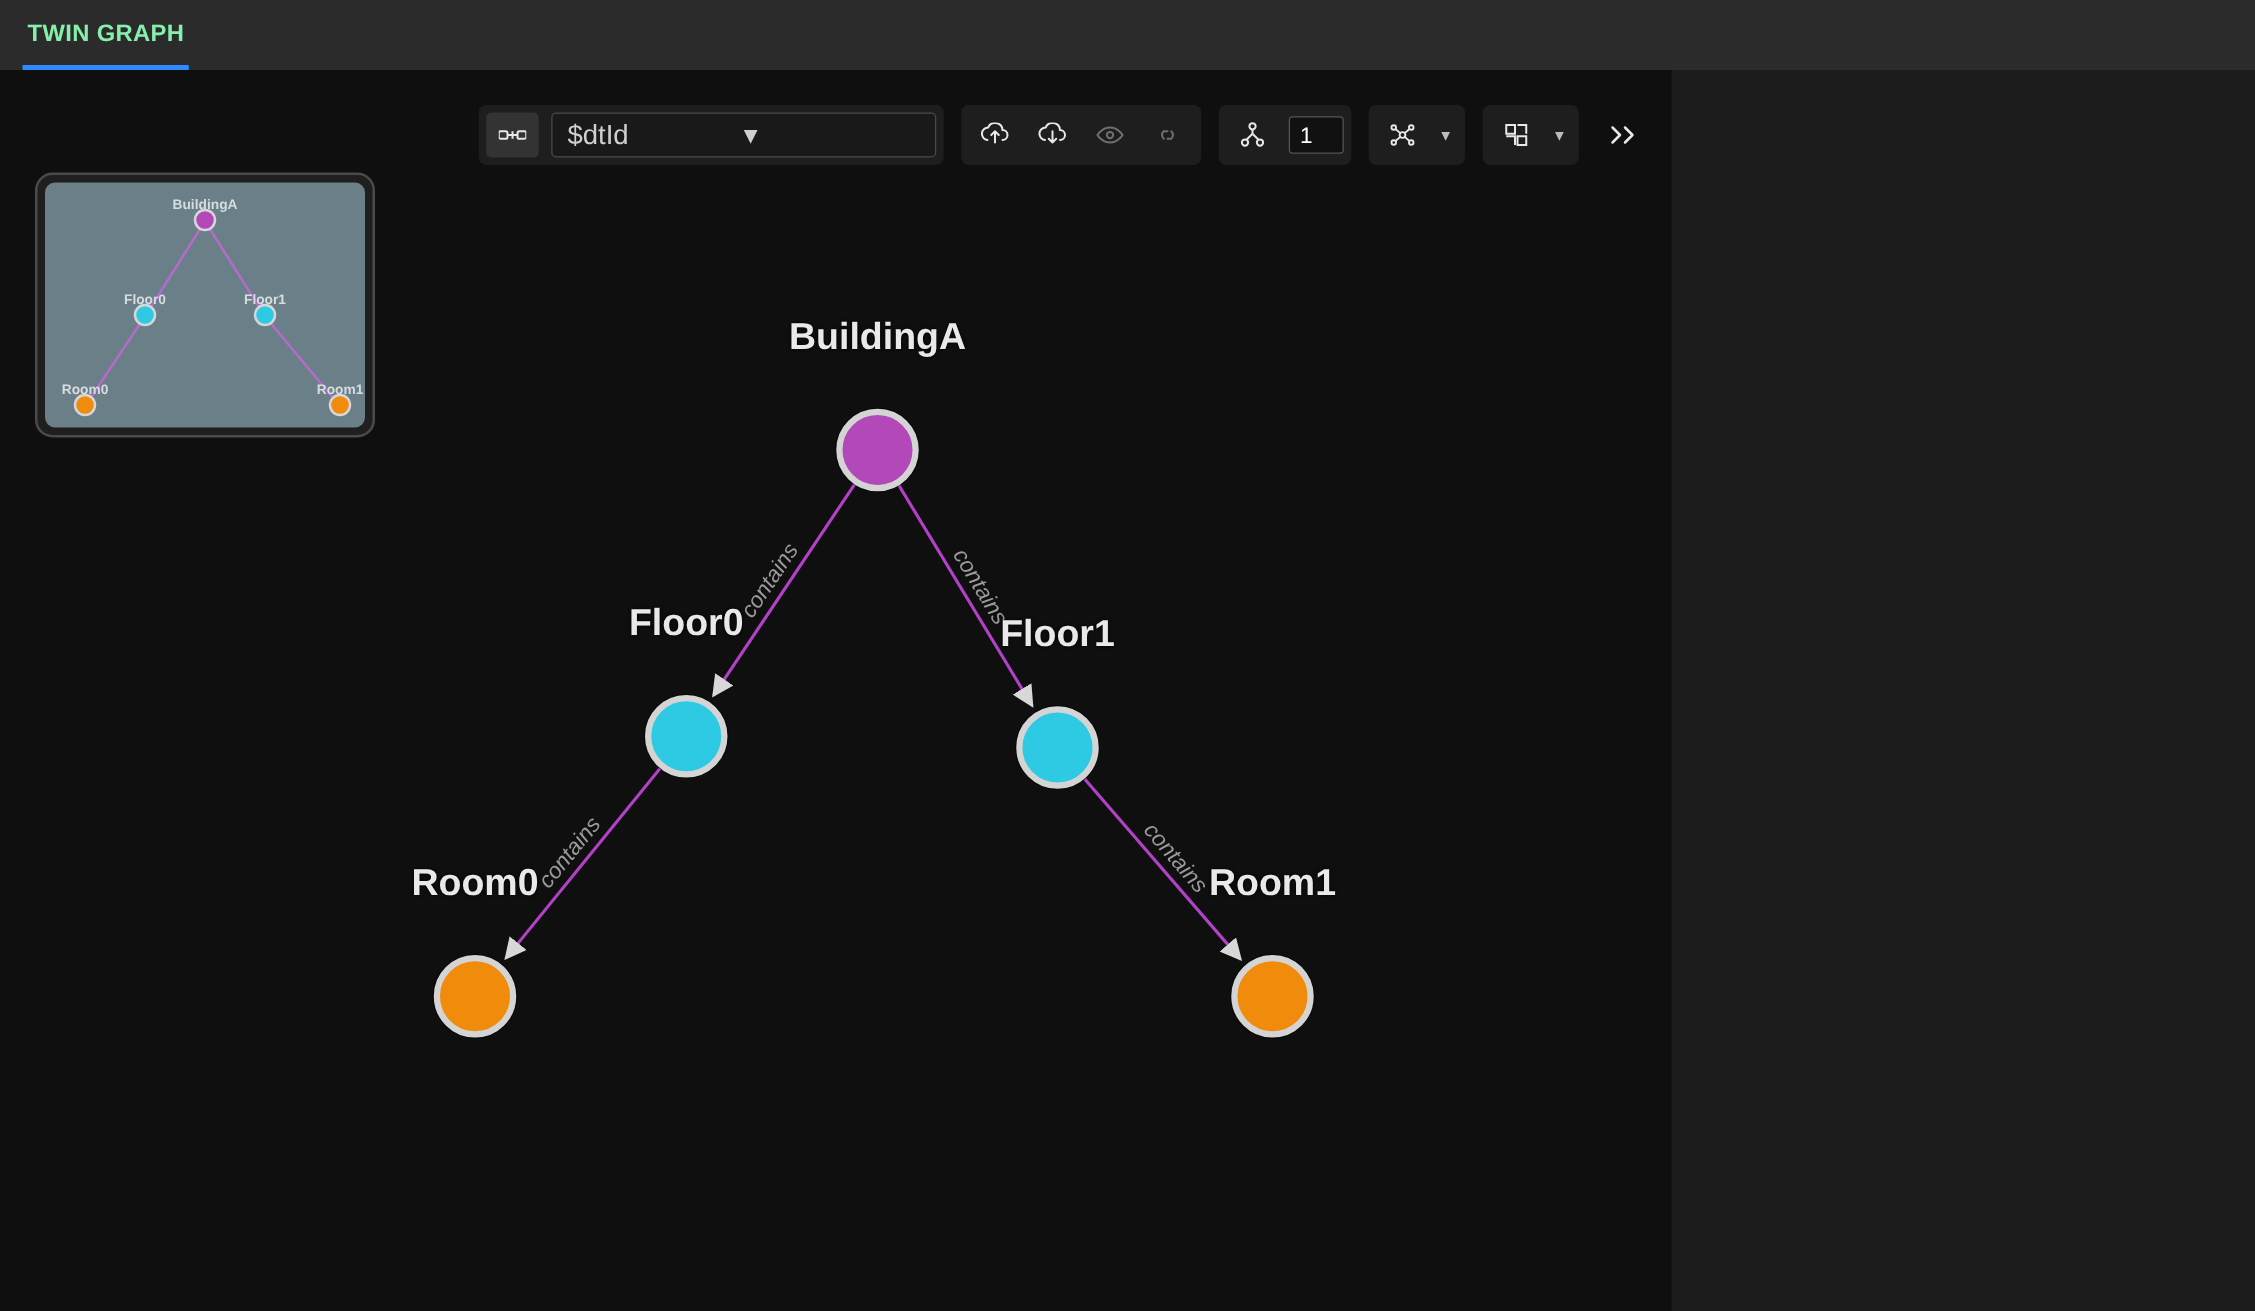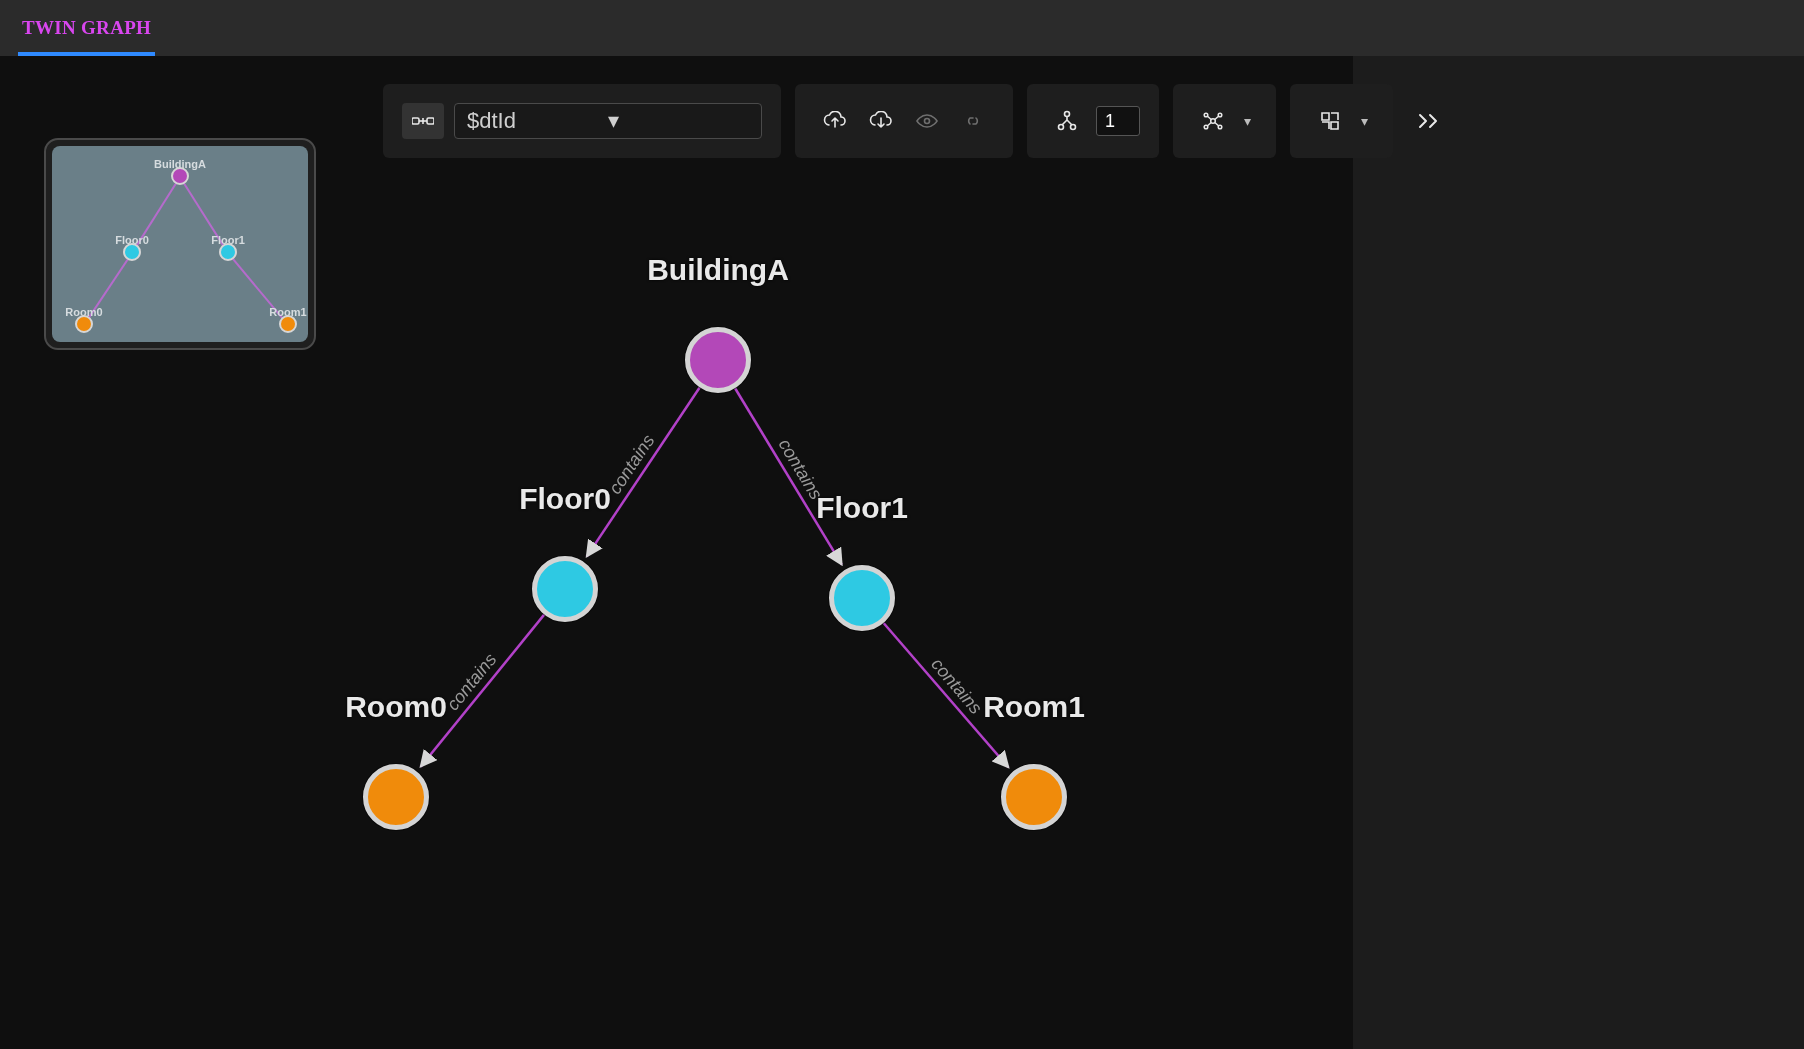--- a/index.html
+++ b/index.html
@@ -1,29 +1,29 @@
 <!DOCTYPE html>
 <html><head>
   <meta charset="utf-8">
   <style>
     * { margin:0; padding:0; box-sizing:border-box; }
     body { font-family:"Segoe UI",Arial,sans-serif; background:#0f0f0f; color:#fff; width:1804px; height:1049px; overflow:hidden; position:relative; }
 
     
     .tabbar { height:56px; background:#2b2b2b; display:flex; align-items:center; padding-left:22px; position:relative; }
     .tab { font-size:19px; font-weight:600; letter-spacing:.3px; color:#d8d8d8; margin-right:44px; cursor:pointer; height:56px; display:flex; align-items:center; position:relative; }
-    .tab.active { color:#d946ef;font-family:Liberation Serif, serif; }
+    .tab.active { color:#86efac; }
     .tab.active::after { content:""; position:absolute; bottom:0; left:-4px; right:-4px; height:4px; background:#2f8aff; }
 
-    .canvas { position:absolute; top:56px; left:16px; width:1337px; height:993px; background:#0f0f0f; }
+    .canvas { position:absolute; top:56px; left:0; width:1337px; height:993px; background:#0f0f0f; }
     .rsb { position:absolute; top:0; right:0; width:467px; height:1049px; background:#1c1c1c; }
 
     
     .toolbar { position:absolute; top:84px; left:383px; display:flex; gap:14px; align-items:center; z-index:20; }
-    .group { display:flex; align-items:center; background:#1e1e1e; border-radius:6px; padding:19px; gap:4px; }
+    .group { display:flex; align-items:center; background:#1e1e1e; border-radius:6px; padding:6px; gap:4px; }
     .select-wrap { display:flex; align-items:center; }
     .prefix-btn { background:#333; width:42px; height:36px; border-radius:4px; display:flex; align-items:center; justify-content:center; cursor:pointer; }
     .select { display:flex; align-items:center; background:#191919; border:1.5px solid #4a4a4a; border-radius:4px; height:36px; width:308px; margin-left:6px; padding:0 12px; cursor:pointer; }
     .select span { font-size:22px; color:#cfcfcf; flex:1; }
     .chev { font-size:14px; color:#bcbcbc; }
     .icon-btn { width:42px; height:36px; display:flex; align-items:center; justify-content:center; cursor:pointer; border-radius:4px; color:#e8e8e8; }
     .icon-btn.dis { opacity:.4; cursor:default; }
     .hier-in { width:44px; height:30px; background:#111; border:1px solid #555; color:#fff; font-size:18px; text-align:left; padding:0 8px; border-radius:3px; margin-left:4px; }
     .overflow-btn { width:42px; height:36px; display:flex; align-items:center; justify-content:center; cursor:pointer; }
     .icon-btn svg, .prefix-btn svg, .overflow-btn svg { display:block; }

